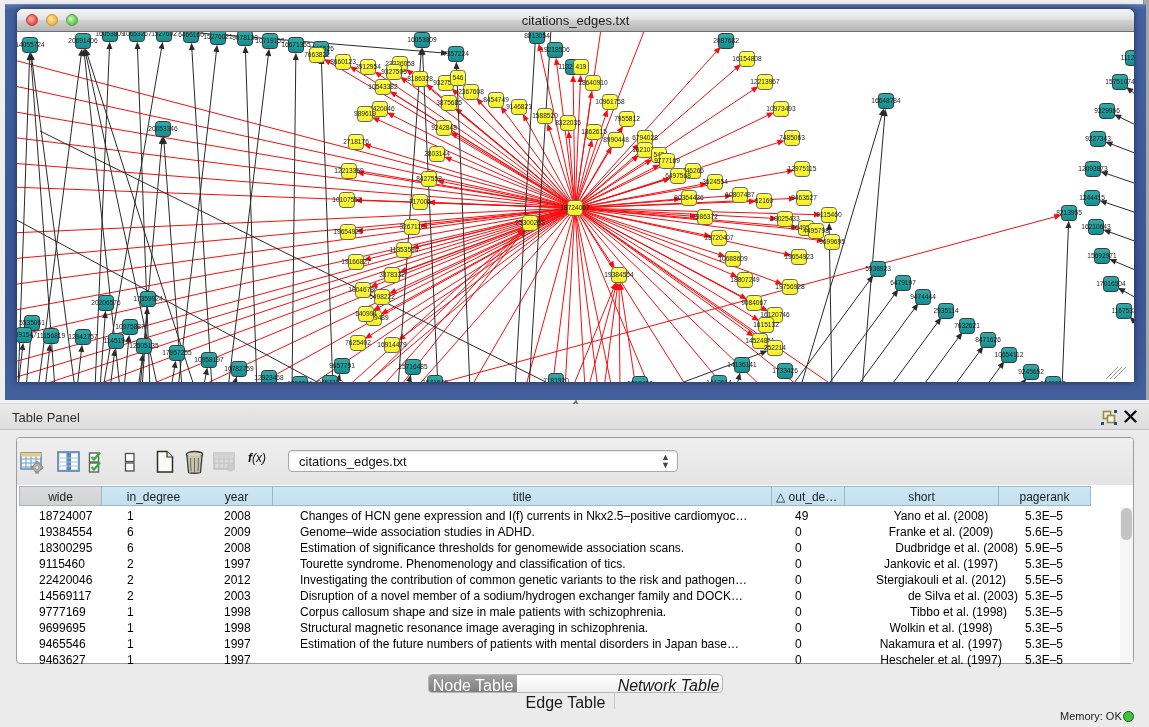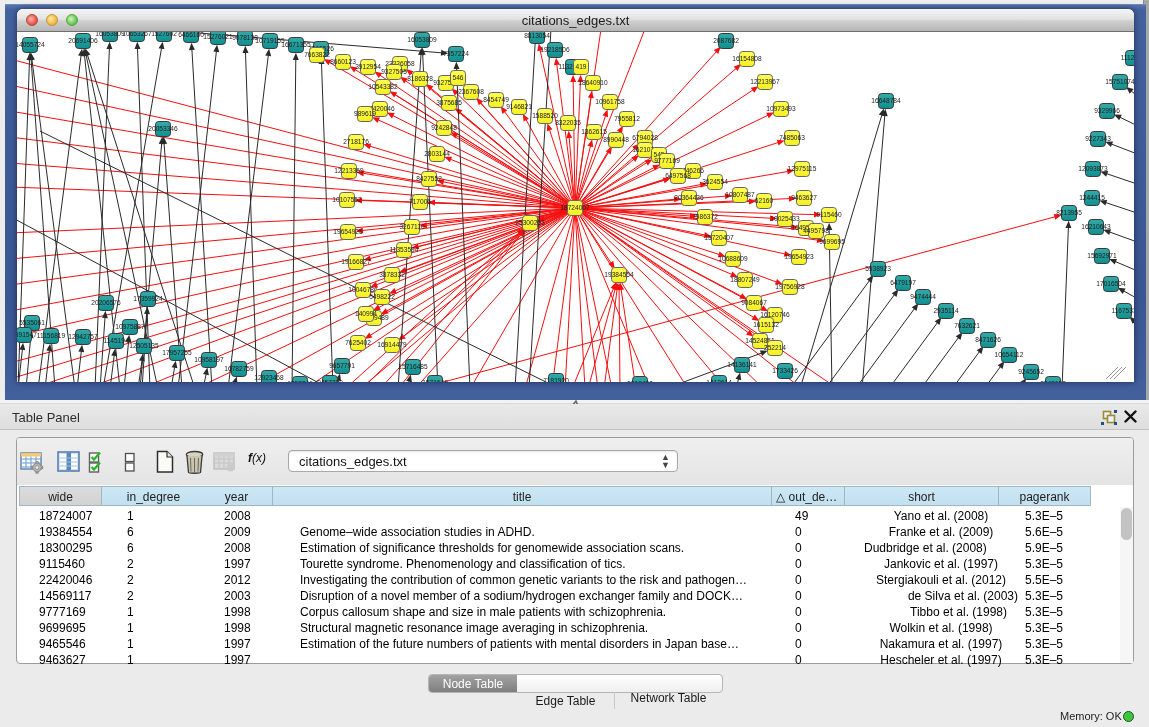--- a/index.html
+++ b/index.html
@@ -33,26 +33,26 @@
 
 .th { top:486px; height:20px; background:linear-gradient(180deg,#cde7f4,#c2e0f0); border:1px solid #9fb6c3;
   border-left:none; font-size:12px; color:#222; text-align:center; padding-top:3px; }
 .trow { position:absolute; left:19px; width:1100px; height:16px; font-size:12px; color:#000; }
 .trow span { position:absolute; top:1px; white-space:nowrap; }
 
 #sbar { left:1120px; top:507px; width:13px; height:156px; background:#f6f6f6; }
 #sthumb { left:1121px; top:508px; width:11px; height:32px; background:#c3c3c3; border-radius:6px; }
 
 #tabs { left:428px; top:674px; width:295px; height:19px; border:1px solid #b5b5b5; border-radius:4px;
-  background:linear-gradient(180deg,#fff,#efefef); font-size:12px; }
+  background:linear-gradient(180deg,#fff,#efefef); font-size:16px; }
 #tab1 { left:0; top:0; width:88px; height:17px; background:linear-gradient(180deg,#a2a2a2,#7f7f7f);
   border-radius:3px 0 0 3px; color:#fff; text-align:center; padding-top:2px; }
 #tab2 { left:88px; top:17px; width:98px; height:17px; color:#1a1a1a; text-align:center; padding-top:2px;
   border-right:1px solid #c9c9c9; }
-#tab3 { left:186px; top:0; width:107px; height:17px; color:#1a1a1a; text-align:center; padding-top:16px; }
+#tab3 { left:186px; top:0; width:107px; height:17px; color:#1a1a1a; text-align:center; padding-top:2px;font-style:italic; }
 #mem { left:1060px; top:710px; font-size:11px; color:#1c1c1c; }
 #memdot { left:1122.5px; top:711px; width:11px; height:11px; border-radius:50%; background:#3cc63c; border:1.5px solid #1e551e; }
 #rstrip { left:1143px; top:0; width:6px; height:727px; background:#a7a7a7; border-left:1px solid #8a8a8a; }
 .icon { top:450px; }
 </style></head>
 <body>
 <div id="rstrip" class="abs"></div>
 <div id="frame" class="abs">
   <div id="macwin" class="abs">
     <div id="canvas" class="abs">
@@ -790,40 +790,41 @@
 <div class="th abs" style="left:102px;width:104px">in_degree</div>
 <div class="th abs" style="left:201px;width:72px">year</div>
 <div class="th abs" style="left:273px;width:499px">title</div>
 <div class="th abs" style="left:772px;width:73px;text-align:left;padding-left:4px">△ out_de…</div>
 <div class="th abs" style="left:845px;width:154px">short</div>
 <div class="th abs" style="left:999px;width:92px">pagerank</div>
 <div class="trow" style="top:508px">
 <span style="left:20px">18724007</span>
 <span style="left:108px">1</span>
 <span style="left:205px">2008</span>
+<span style="left:281px">Changes of HCN gene expression and I(f) currents in Nkx2.5–positive cardiomyoc…</span>
 <span style="left:776px">49</span>
 <span style="left:845px;width:154px;text-align:center">Yano et al. (2008)</span>
 <span style="left:1006px">5.3E–5</span>
 </div>
 <div class="trow" style="top:524px">
 <span style="left:20px">19384554</span>
 <span style="left:108px">6</span>
 <span style="left:205px">2009</span>
 <span style="left:281px">Genome–wide association studies in ADHD.</span>
 <span style="left:776px">0</span>
 <span style="left:845px;width:154px;text-align:center">Franke et al. (2009)</span>
 <span style="left:1006px">5.6E–5</span>
 </div>
 <div class="trow" style="top:540px">
 <span style="left:20px">18300295</span>
 <span style="left:108px">6</span>
 <span style="left:205px">2008</span>
 <span style="left:281px">Estimation of significance thresholds for genomewide association scans.</span>
 <span style="left:776px">0</span>
-<span style="left:845px;width:154px;text-align:left">Dudbridge et al. (2008)</span>
+<span style="left:845px;width:154px;text-align:right">Dudbridge et al. (2008)</span>
 <span style="left:1006px">5.9E–5</span>
 </div>
 <div class="trow" style="top:556px">
 <span style="left:20px">9115460</span>
 <span style="left:108px">2</span>
 <span style="left:205px">1997</span>
 <span style="left:281px">Tourette syndrome. Phenomenology and classification of tics.</span>
 <span style="left:776px">0</span>
 <span style="left:845px;width:154px;text-align:center">Jankovic et al. (1997)</span>
 <span style="left:1006px">5.3E–5</span>

